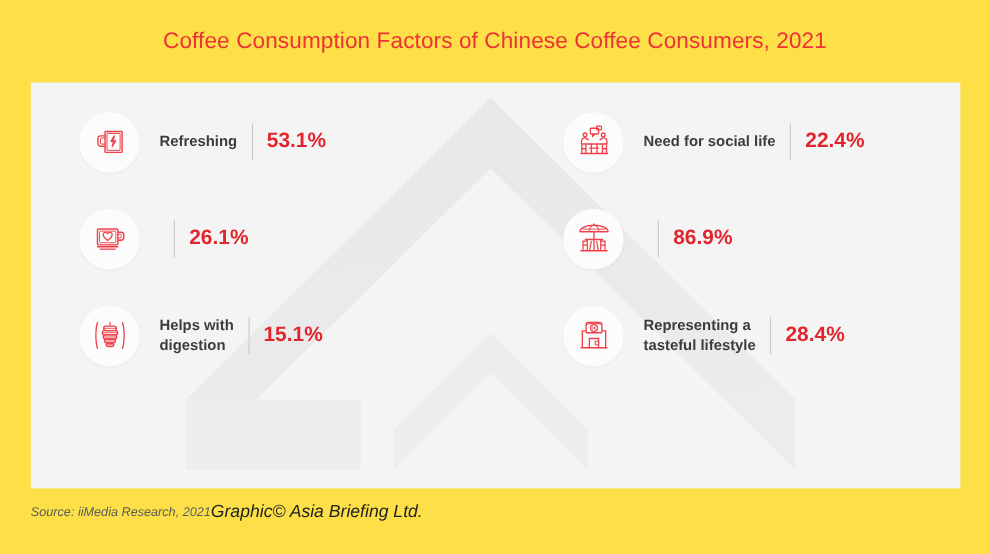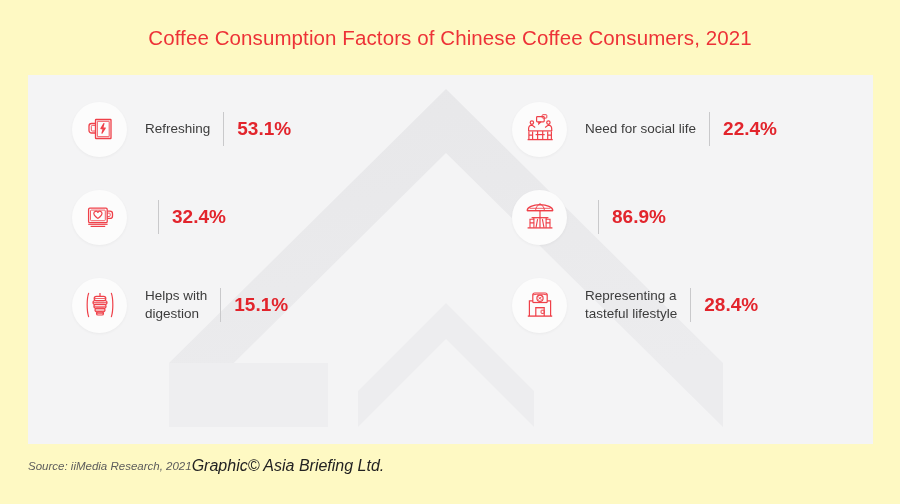--- a/index.html
+++ b/index.html
@@ -13,21 +13,21 @@
     height: 504px;
     overflow: hidden;
     font-family: "Liberation Sans", sans-serif;
     -webkit-font-smoothing: antialiased;
   }
 
   .page {
     position: relative;
     width: 900px;
     height: 504px;
-    background: #fef9c3;
+    background: #fde047;
     box-sizing: border-box;
   }
 
   
   .title-bar {
     position: absolute;
     top: 0;
     left: 0;
     width: 900px;
     height: 75px;
@@ -103,21 +103,21 @@
   .factor-body {
     display: flex;
     align-items: center;
     margin-left: 18px;
   }
 
   .factor-label {
     color: #3c3c3c;
     font-size: 13.5px;
     line-height: 18px;
-    font-weight: 400;
+    font-weight: 700;
     white-space: pre-line;
     font-family: "Liberation Sans", sans-serif;
   }
 
   .divider {
     width: 1px;
     height: 34px;
     background: #c9c9cb;
     margin: 0 13px;
     flex: 0 0 auto;
@@ -233,21 +233,21 @@
             <rect x="7.5" y="10.1" width="14.8" height="10.6" rx="0.9" stroke-width="0.85"></rect>
             <path d="M24.4 11.2 h2.6 a2.5 2.5 0 0 1 2.5 2.5 v2.2 a2.5 2.5 0 0 1 -2.5 2.5 h-2.6"></path>
             <path d="M24.4 13.1 h1.9 a0.9 0.9 0 0 1 0.9 0.9 v1.6 a0.9 0.9 0 0 1 -0.9 0.9 h-1.9" stroke-width="0.85"></path>
             <path d="M14.9 18.4 c-0.2 0 -4.1 -2.6 -4.1 -4.9 a2.15 2.15 0 0 1 4.1 -1 a2.15 2.15 0 0 1 4.1 1 c0 2.3 -3.9 4.9 -4.1 4.9 z" stroke-linejoin="round" stroke-width="1.2"></path>
             <path d="M5.2 24.3 H24.6" stroke-width="1.2"></path>
             <path d="M7.6 26.4 H22.2" stroke-width="1.2"></path>
           </svg>
         </div>
         <div class="factor-body">
           <div class="divider"></div>
-          <div class="factor-value">32.4%</div>
+          <div class="factor-value">26.1%</div>
         </div>
       </div>
 
 
       <div class="factor">
         <div class="icon-badge">
           <svg width="34" height="34" viewBox="0 0 34 34" fill="none" stroke="#ef4049" stroke-width="1.2">
             <path d="M17 3.2 v1.5"></path>
             <path d="M4.2 10.6 c0 -3.3 5.7 -5.9 12.8 -5.9 s12.8 2.6 12.8 5.9 z" stroke-linejoin="round"></path>
             <path d="M4.2 10.6 h25.6" stroke-width="1.25"></path>

